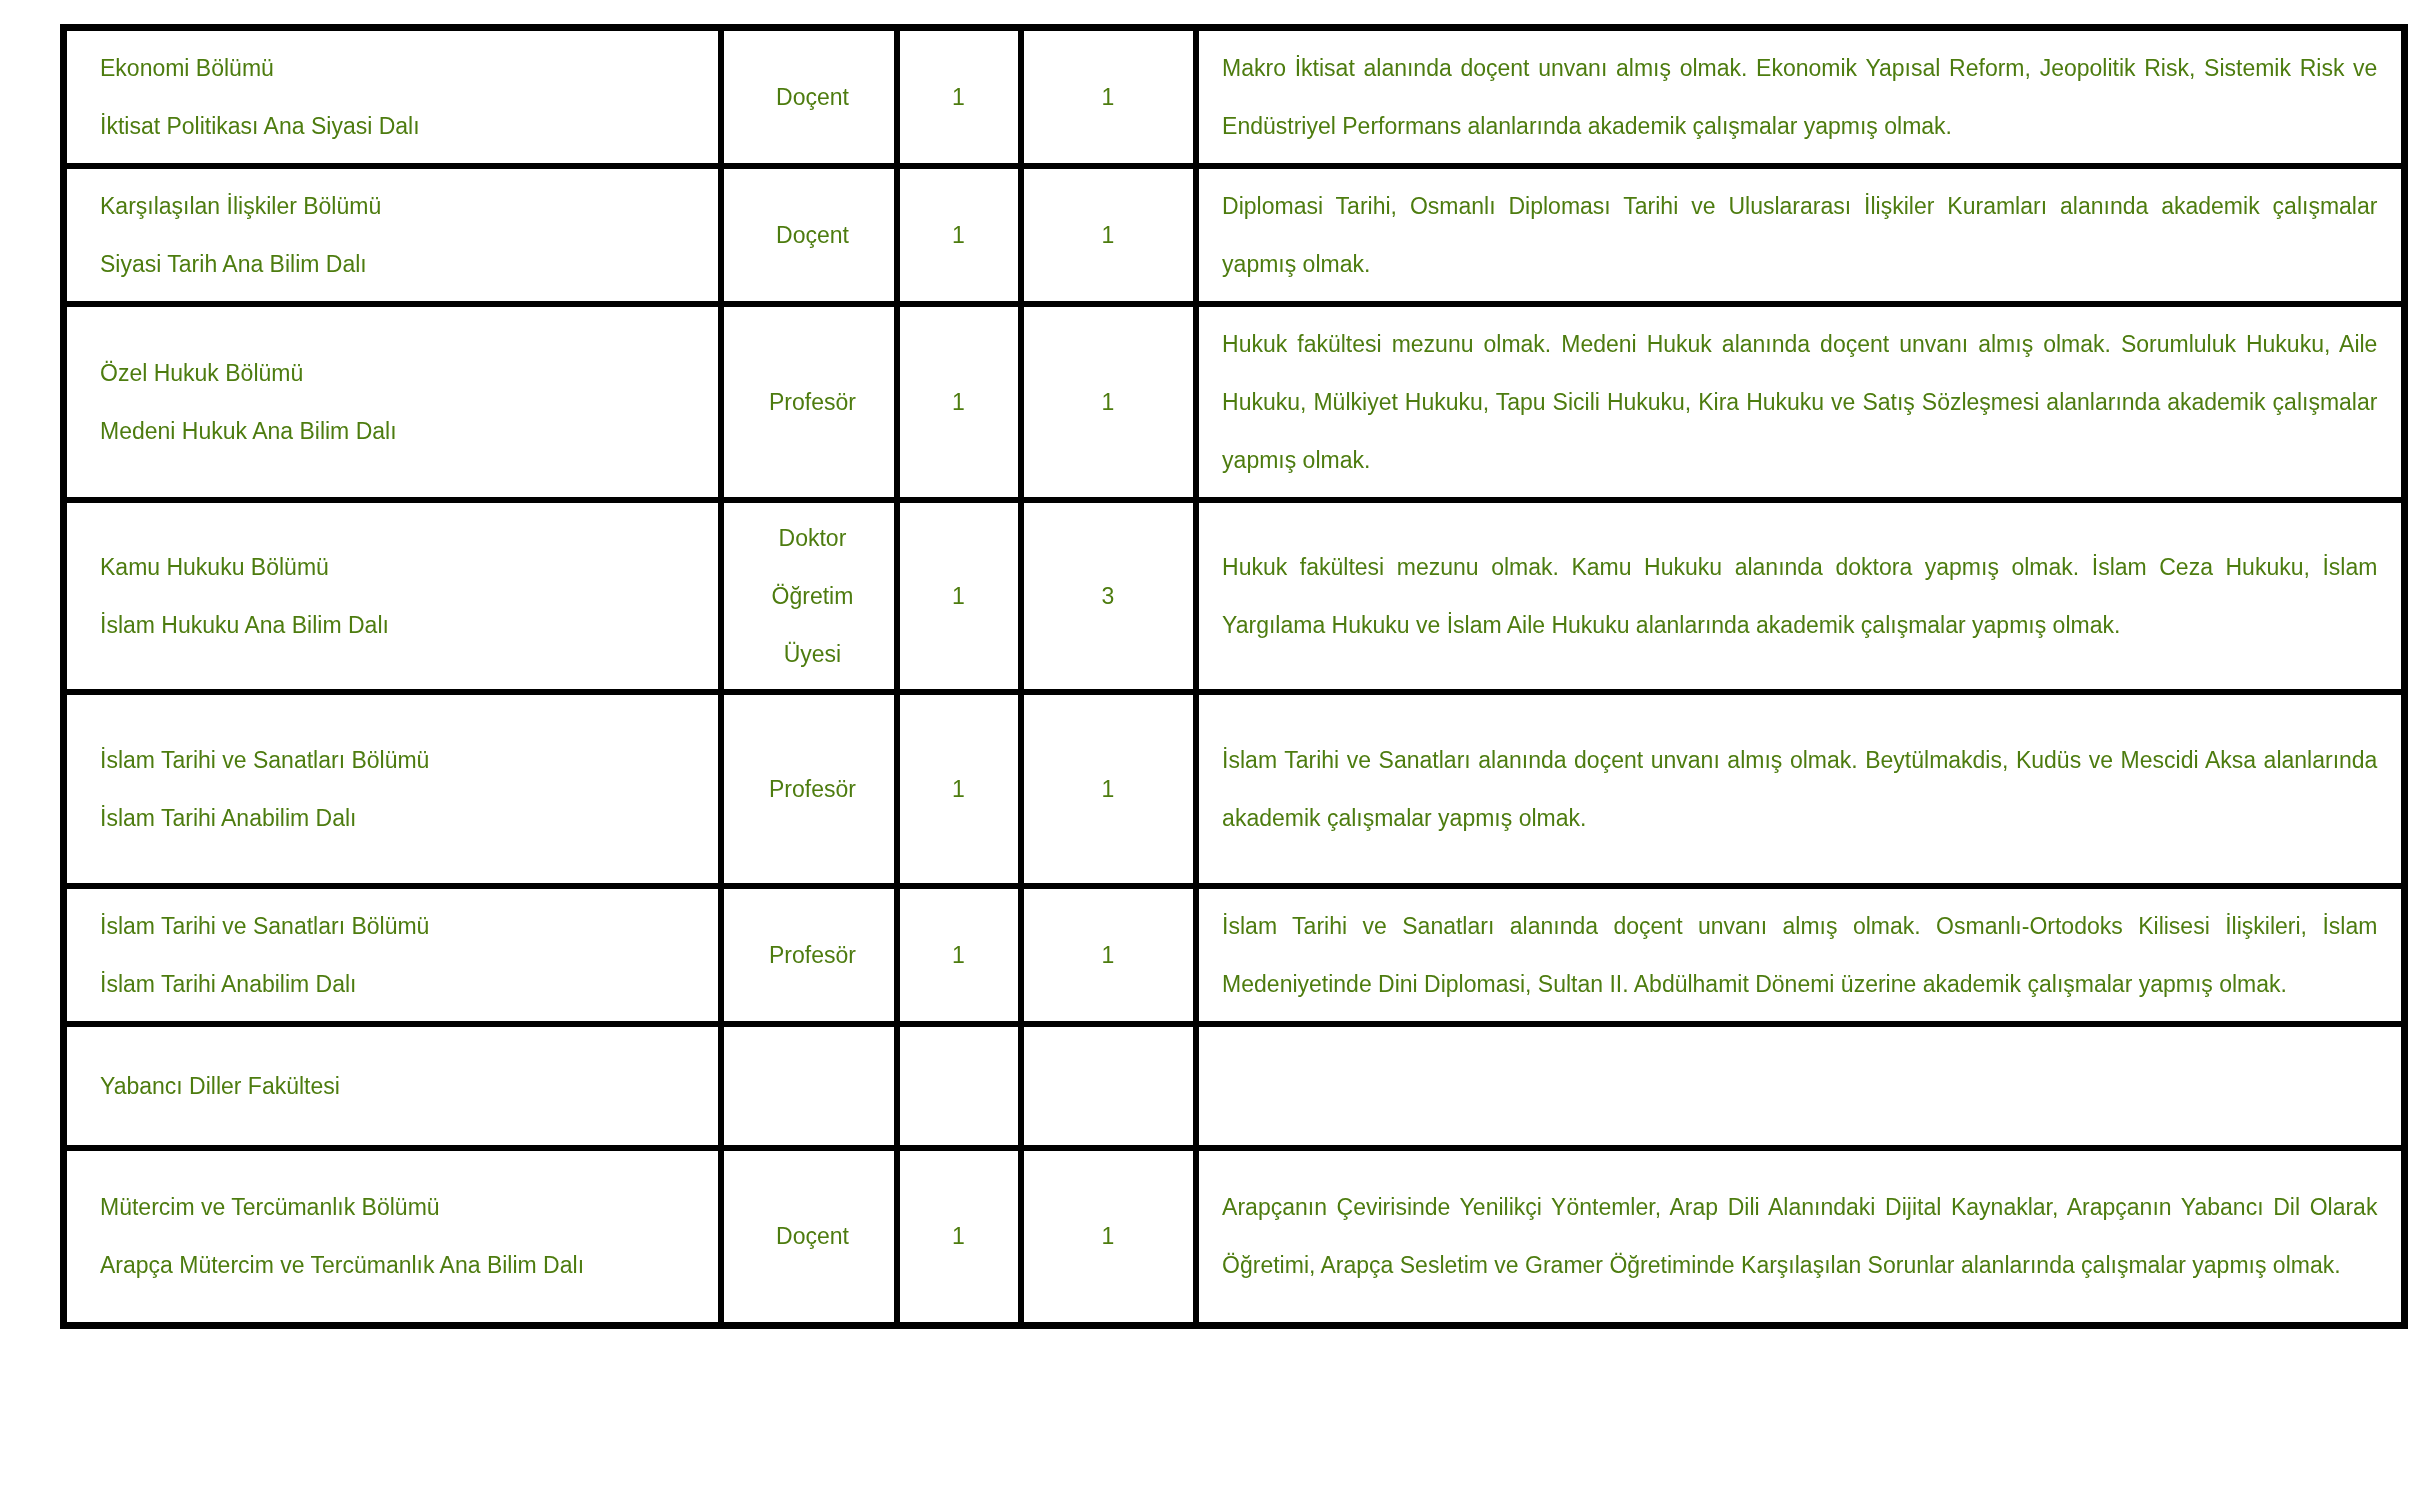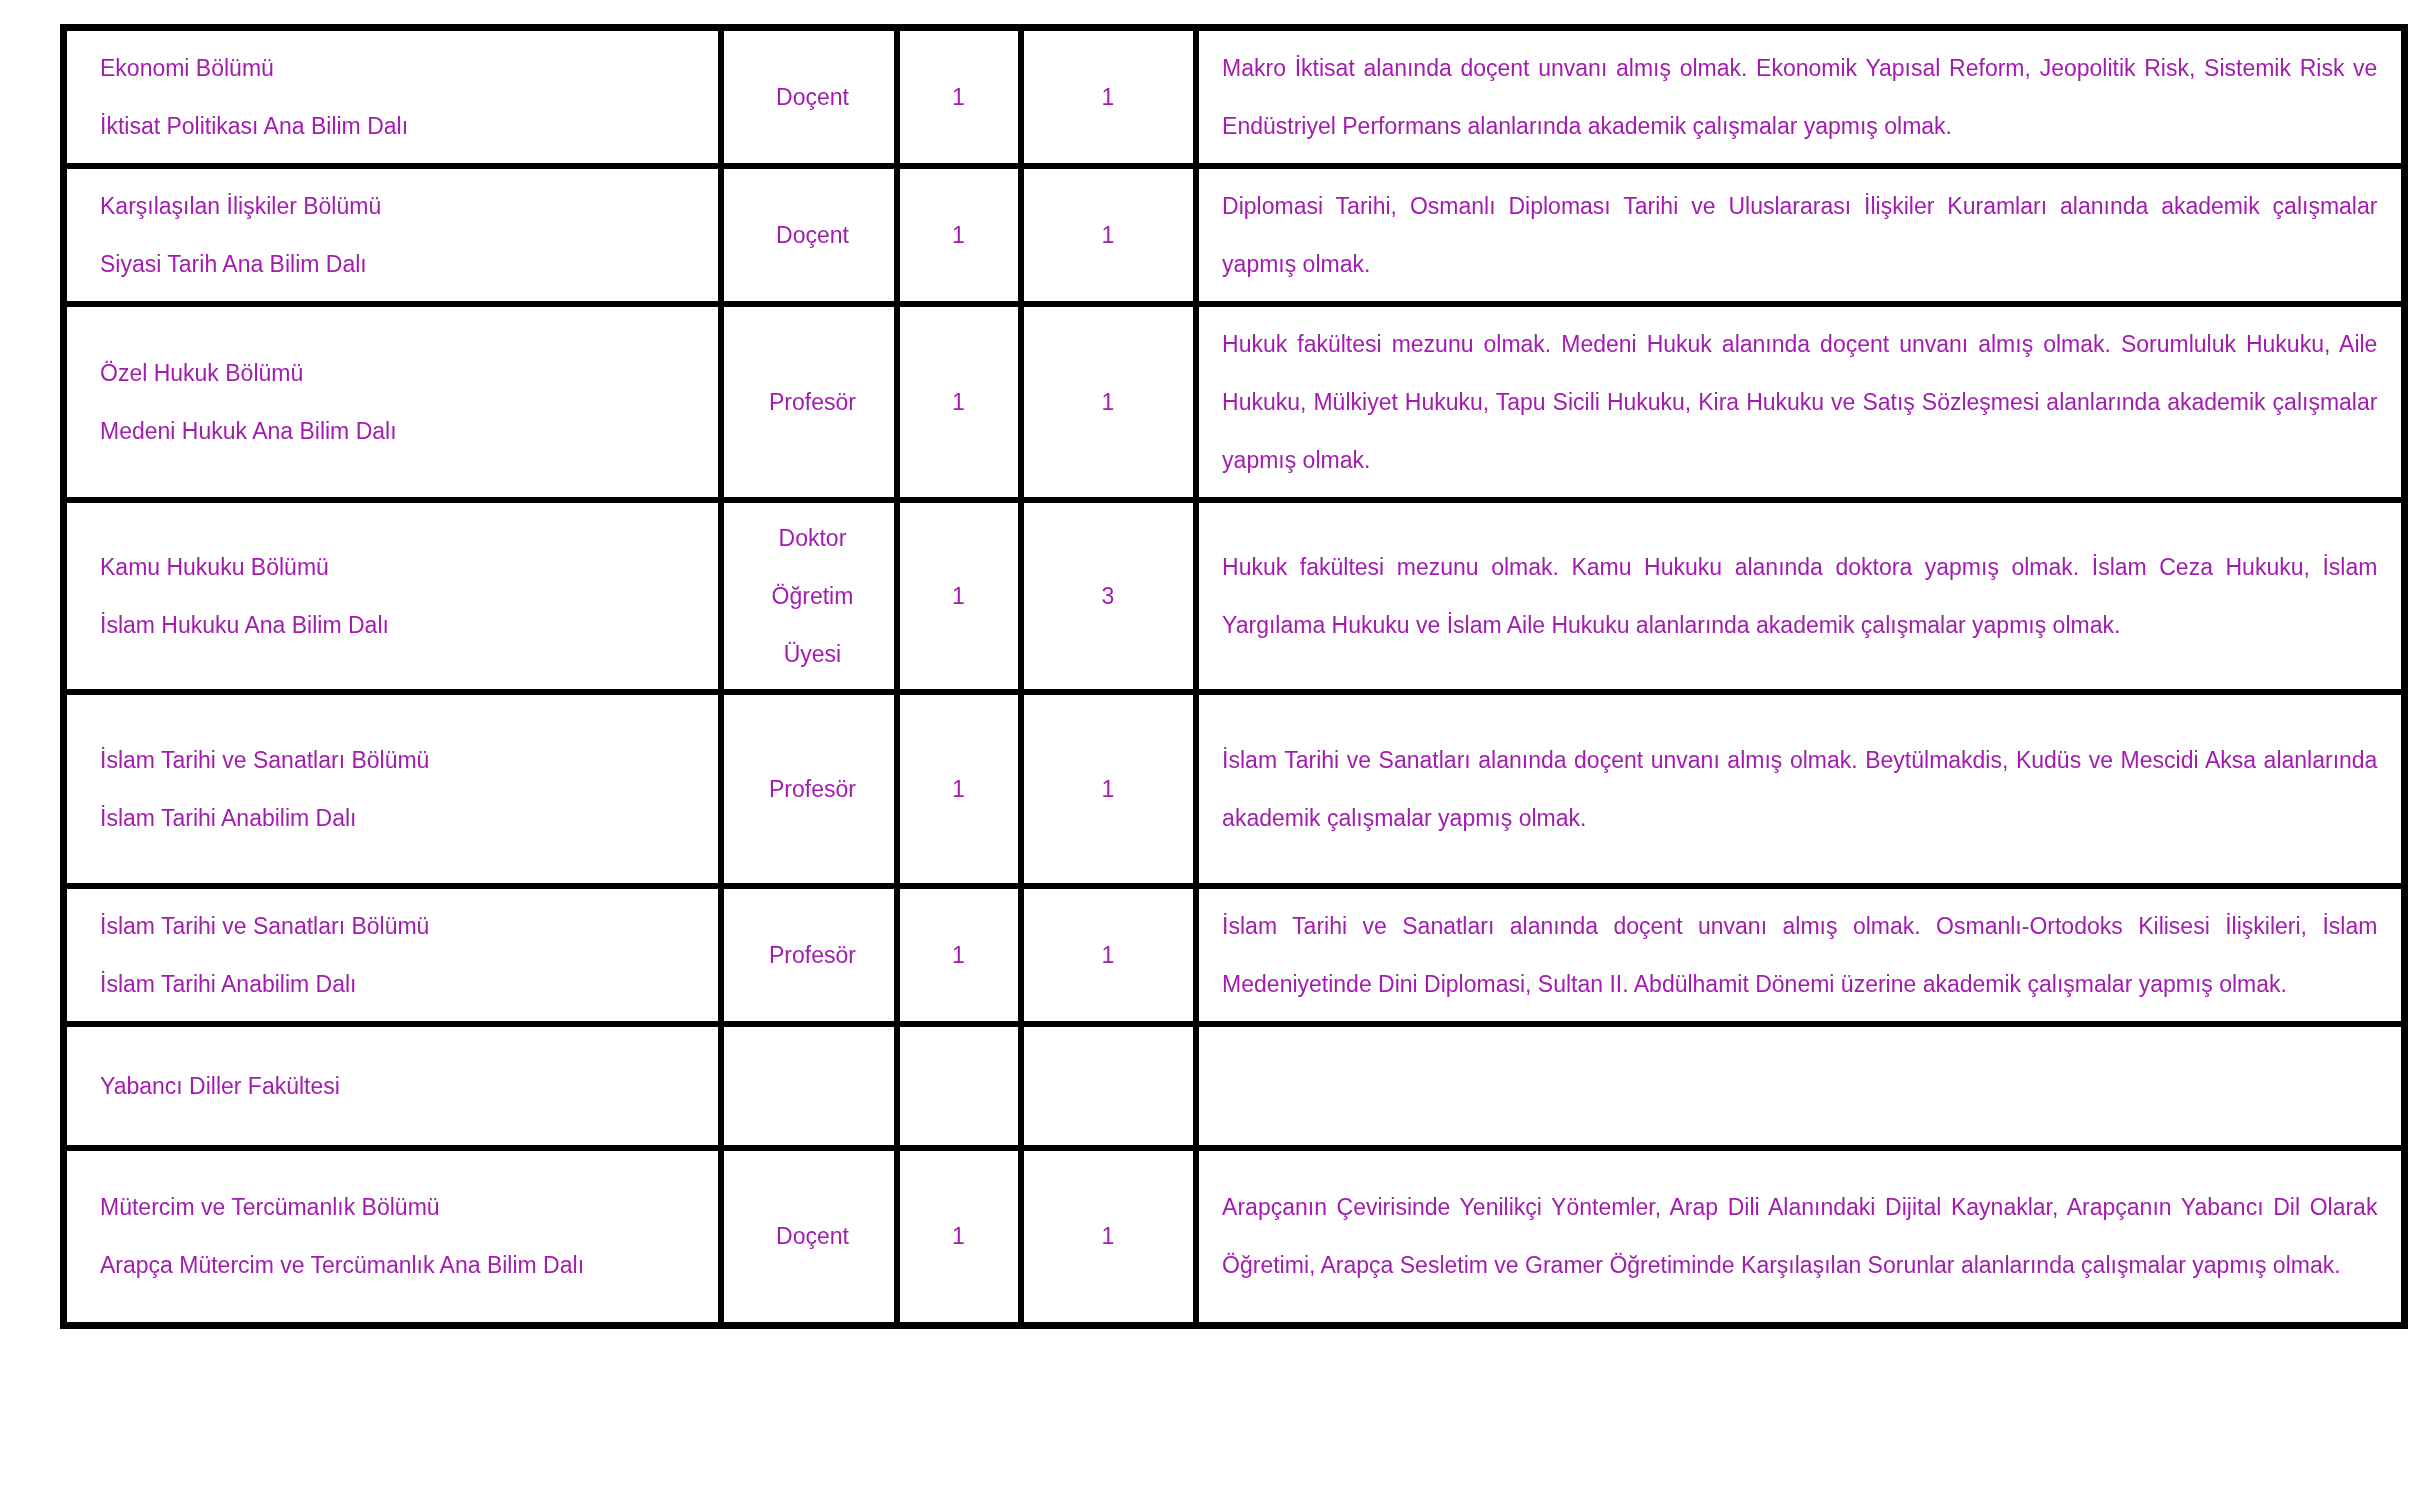--- a/index.html
+++ b/index.html
@@ -22,21 +22,21 @@
     width: 2341px;
     border-collapse: collapse;
     table-layout: fixed;
     border: 7.9px solid #000;
   }
   table.postings td {
     border: 6.3px solid #000;
     vertical-align: middle;
     font-size: 23px;
     line-height: 58px;
-    color: #a21caf;
+    color: #4d7c0f;
     overflow: hidden;
   }
   
   col.c-dept  { width: 657px; }
   col.c-title { width: 176px; }
   col.c-numa  { width: 124px; }
   col.c-numb  { width: 175px; }
   col.c-desc  { width: 1209px; }
 
   
@@ -81,21 +81,21 @@
       <col class="c-dept">
       <col class="c-title">
       <col class="c-numa">
       <col class="c-numb">
       <col class="c-desc">
     </colgroup>
     <tbody id="table-body">
         <tr>
           <td class="dept">
             <span class="cell-line">Ekonomi Bölümü</span>
-            <span class="cell-line">İktisat Politikası Ana Bilim Dalı</span>
+            <span class="cell-line">İktisat Politikası Ana Siyasi Dalı</span>
           </td>
           <td class="title">Doçent</td>
           <td class="num">1</td>
           <td class="num">1</td>
           <td class="desc">Makro İktisat alanında doçent unvanı almış olmak. Ekonomik Yapısal Reform, Jeopolitik Risk, Sistemik Risk ve Endüstriyel Performans alanlarında akademik çalışmalar yapmış olmak.</td>
         </tr>
         <tr>
           <td class="dept">
             <span class="cell-line">Karşılaşılan İlişkiler Bölümü</span>
             <span class="cell-line">Siyasi Tarih Ana Bilim Dalı</span>

